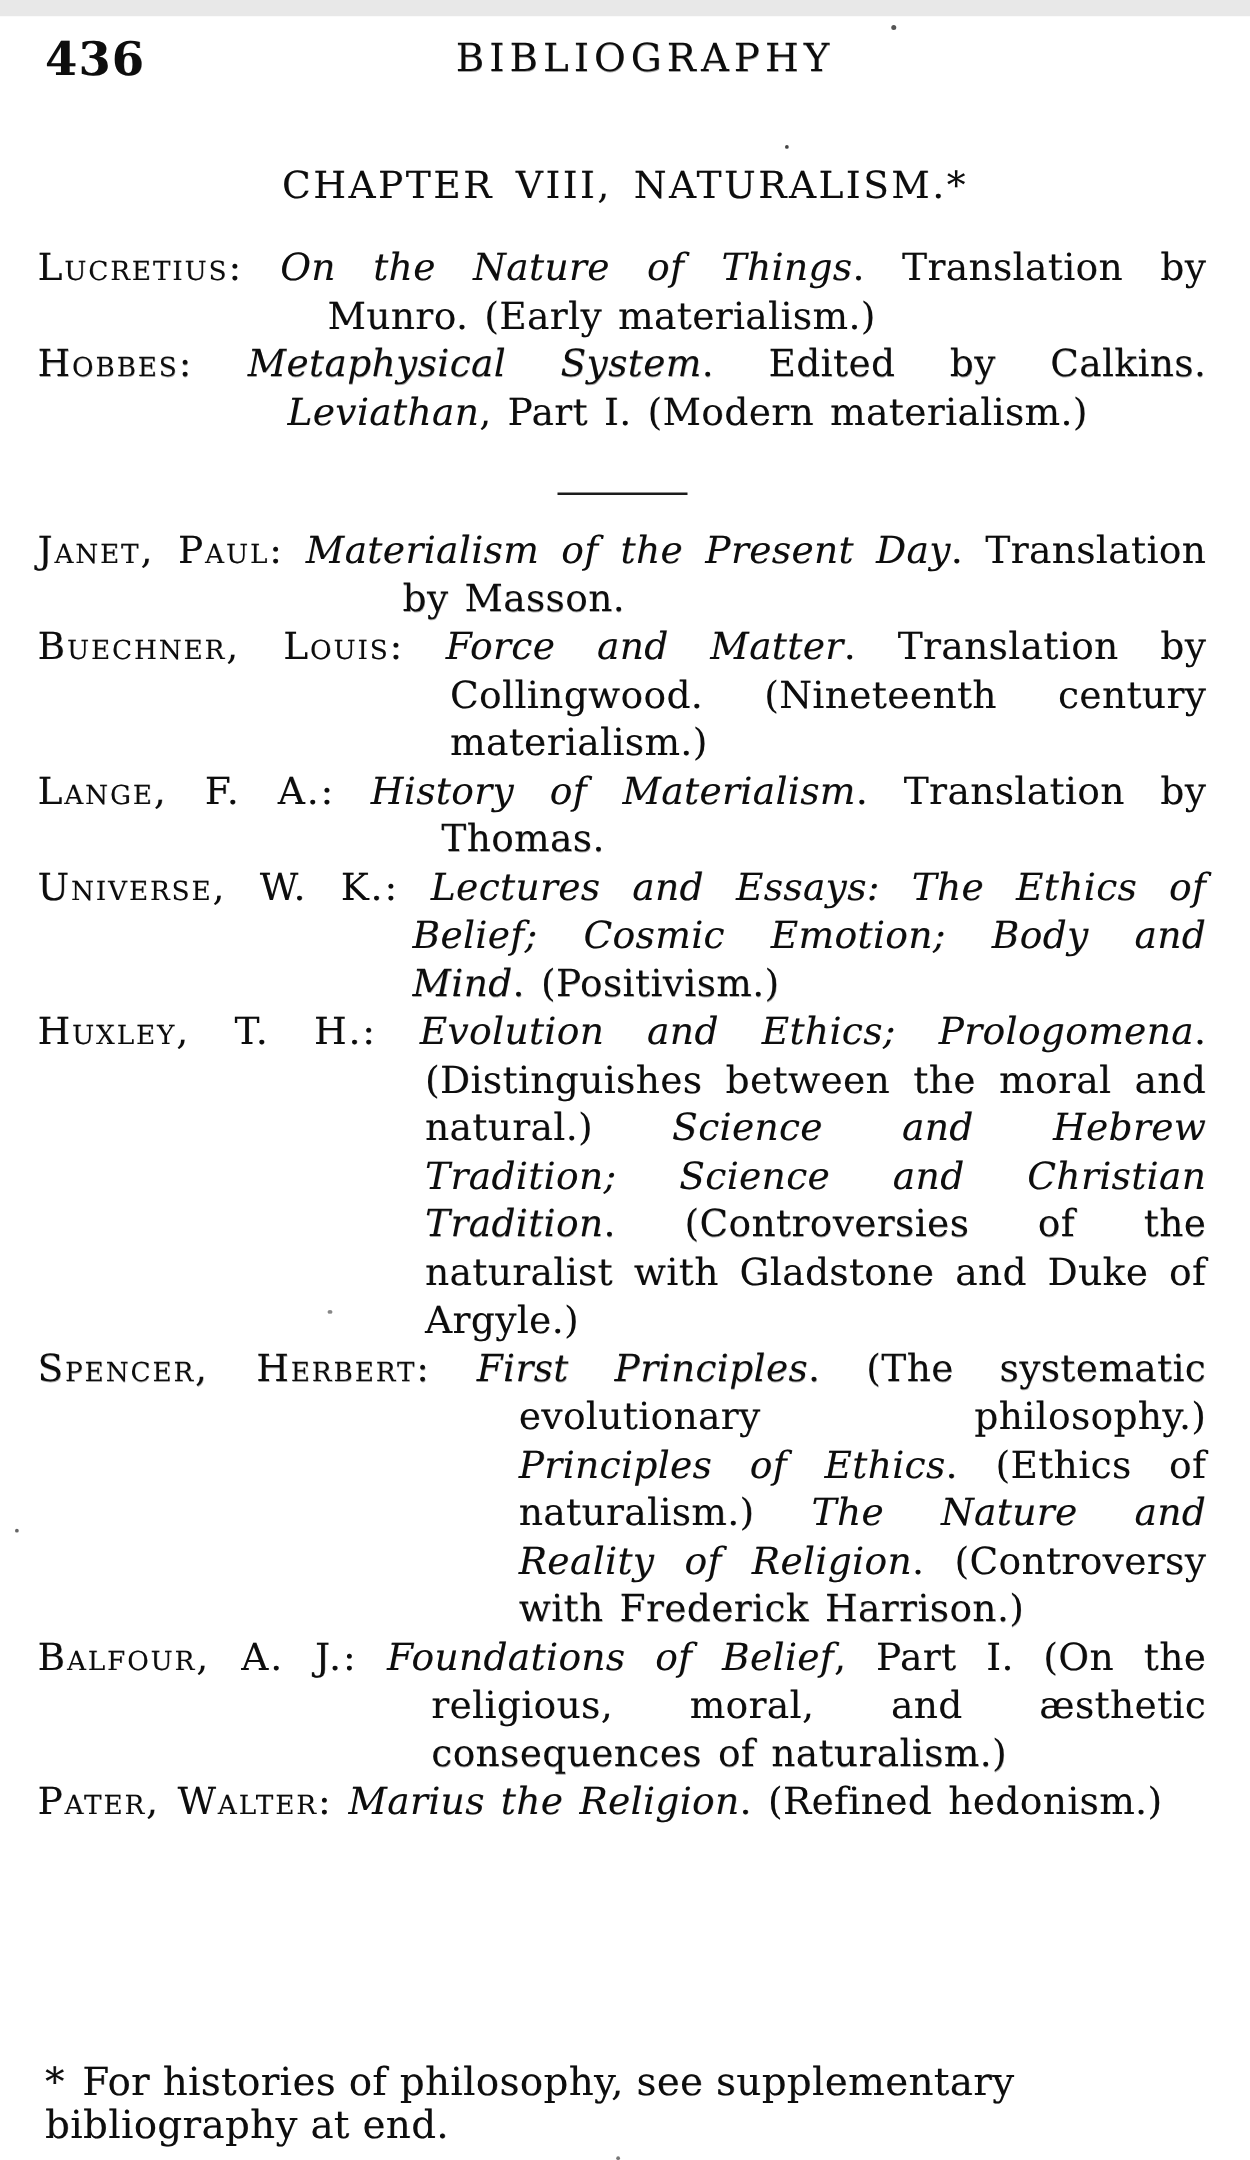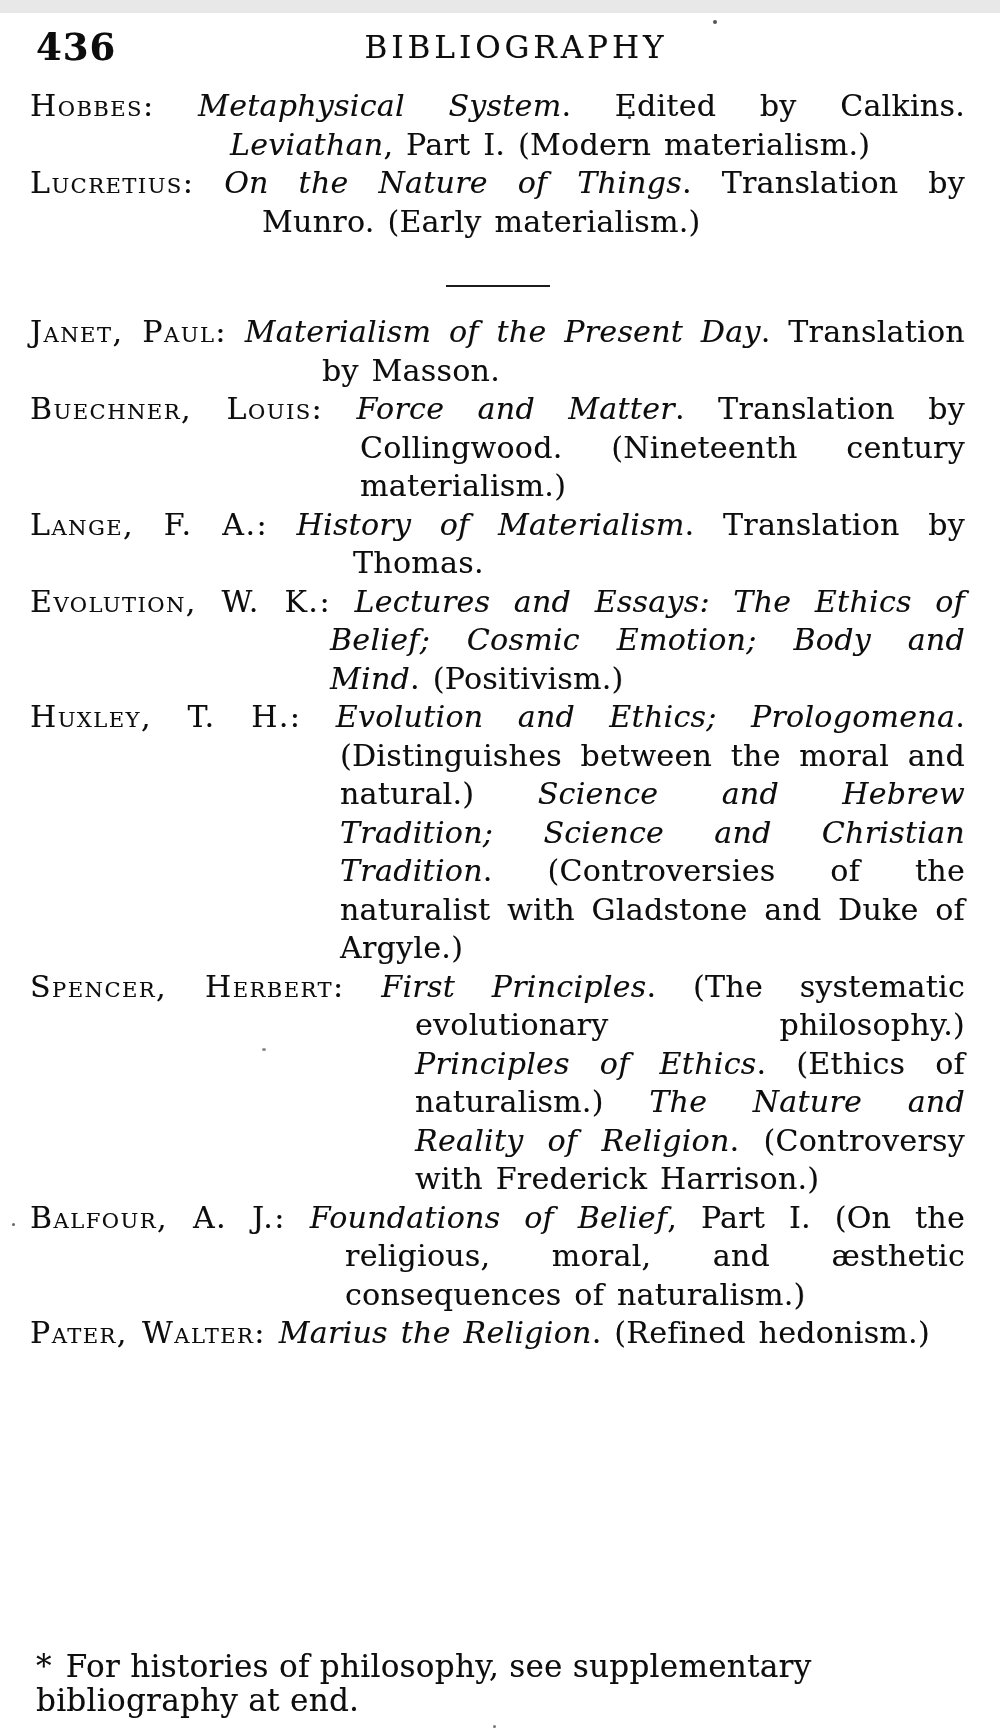--- a/index.html
+++ b/index.html
@@ -70,32 +70,33 @@
 </head>
 <body>
 
 <div class="page">
 
   <div class="header">
     <div class="page-number inked">436</div>
     <div class="running-head inked">BIBLIOGRAPHY</div>
   </div>
 
+  <div class="chapter-heading inked">CHAPTER VIII, NATURALISM.*</div>
 
   <div class="content">
     <div id="top-entries">
+        <p class="entry inked" style="padding-left: 232px; text-indent: -232px;"><span class="author">Lucretius:</span><span class="title"> On the Nature of Things</span><span class="plain">.  Translation by Munro.  (Early materialism.)</span></p>
         <p class="entry inked" style="padding-left: 200px; text-indent: -200px;"><span class="author">Hobbes:</span><span class="title"> Metaphysical System</span><span class="plain">.  Edited by Calkins.  </span><span class="title">Leviathan</span><span class="plain">, Part I.  (Modern materialism.)</span></p>
-        <p class="entry inked" style="padding-left: 232px; text-indent: -232px;"><span class="author">Lucretius:</span><span class="title"> On the Nature of Things</span><span class="plain">.  Translation by Munro.  (Early materialism.)</span></p>
       </div>
     <div class="divider"></div>
     <div id="main-entries">
         <p class="entry inked" style="padding-left: 292px; text-indent: -292px;"><span class="author">Janet, Paul:</span><span class="title"> Materialism of the Present Day</span><span class="plain">.  Translation by Masson.</span></p>
         <p class="entry inked" style="padding-left: 330px; text-indent: -330px;"><span class="author">Buechner, Louis:</span><span class="title"> Force and Matter</span><span class="plain">.  Translation by Collingwood.  (Nineteenth century materialism.)</span></p>
         <p class="entry inked" style="padding-left: 323px; text-indent: -323px;"><span class="author">Lange, F. A.:</span><span class="title"> History of Materialism</span><span class="plain">.  Translation by Thomas.</span></p>
-        <p class="entry inked" style="padding-left: 300px; text-indent: -300px;"><span class="author">Evolution, W. K.:</span><span class="title"> Lectures and Essays: The Ethics of Belief; Cosmic Emotion; Body and Mind</span><span class="plain">.  (Positivism.)</span></p>
+        <p class="entry inked" style="padding-left: 300px; text-indent: -300px;"><span class="author">Universe, W. K.:</span><span class="title"> Lectures and Essays: The Ethics of Belief; Cosmic Emotion; Body and Mind</span><span class="plain">.  (Positivism.)</span></p>
         <p class="entry inked" style="padding-left: 310px; text-indent: -310px;"><span class="author">Huxley, T. H.:</span><span class="title"> Evolution and Ethics; Prologomena</span><span class="plain">.  (Distinguishes between the moral and natural.)  </span><span class="title">Science and Hebrew Tradition; Science and Christian Tradition</span><span class="plain">.  (Controversies of the naturalist with Gladstone and Duke of Argyle.)</span></p>
         <p class="entry inked" style="padding-left: 385px; text-indent: -385px;"><span class="author">Spencer, Herbert:</span><span class="title"> First Principles</span><span class="plain">.  (The systematic evolutionary philosophy.)  </span><span class="title">Principles of Ethics</span><span class="plain">.  (Ethics of naturalism.)  </span><span class="title">The Nature and Reality of Religion</span><span class="plain">.  (Controversy with Frederick Harrison.)</span></p>
         <p class="entry inked" style="padding-left: 315px; text-indent: -315px;"><span class="author">Balfour, A. J.:</span><span class="title"> Foundations of Belief</span><span class="plain">, Part I.  (On the religious, moral, and æsthetic consequences of naturalism.)</span></p>
         <p class="entry inked" style="padding-left: 385px; text-indent: -385px;"><span class="author">Pater, Walter:</span><span class="title"> Marius the Religion</span><span class="plain">.  (Refined hedonism.)</span></p>
       </div>
   </div>
 
   <div class="footnote inked">
     <span class="fn-marker">*</span><span>For histories of philosophy, see supplementary bibliography at end.</span>
   </div>

